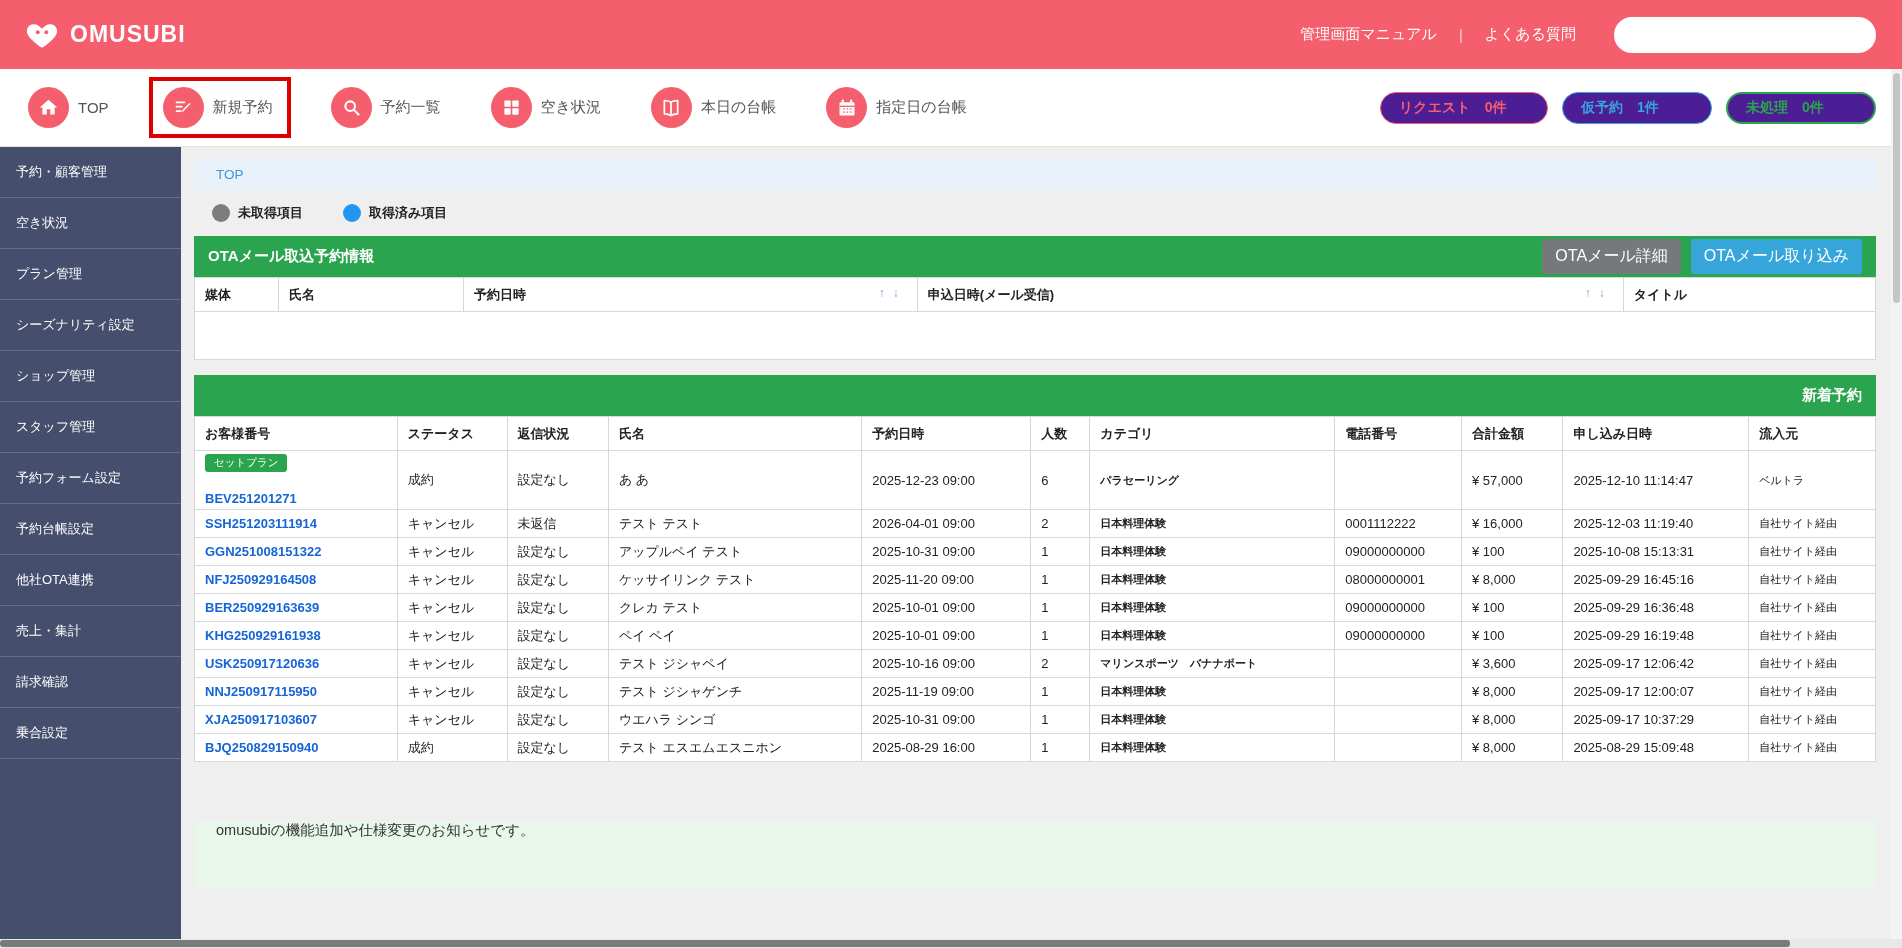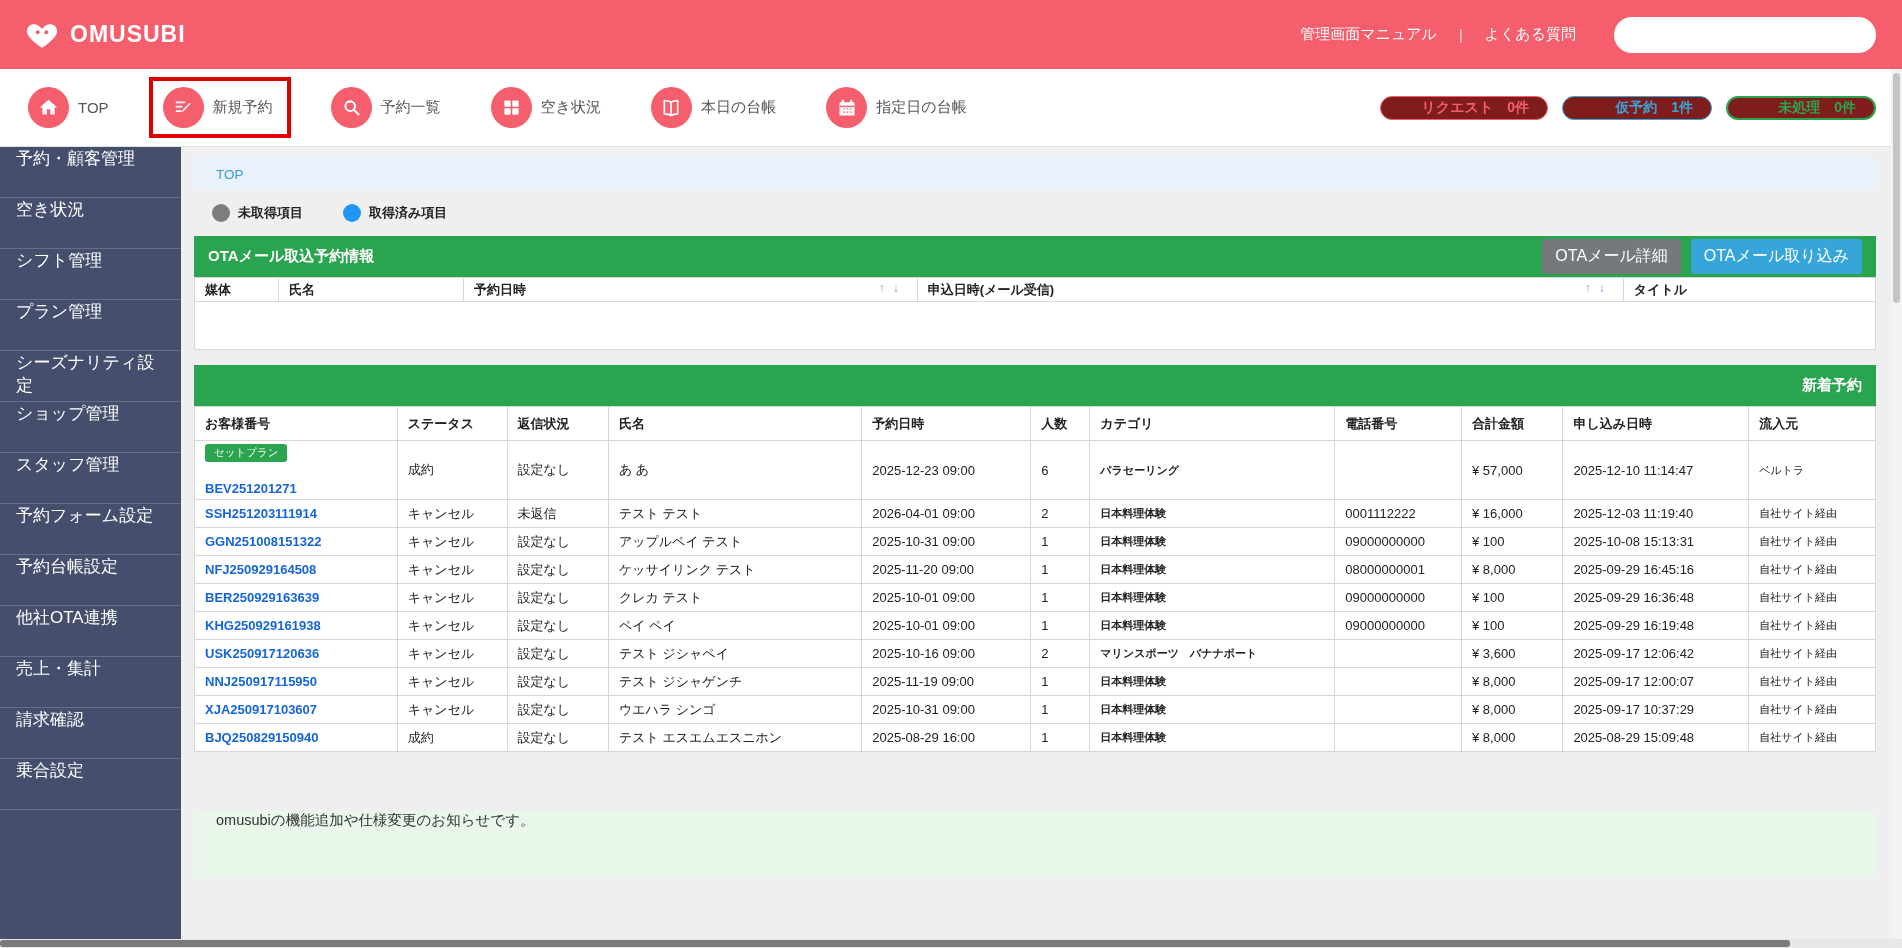--- a/index.html
+++ b/index.html
@@ -18,30 +18,30 @@
 
   
   .quicknav { height:78px; background:#fff; display:flex; align-items:center; justify-content:space-between; padding:0 26px 0 18px; border-bottom:1px solid #e3e3e3; }
   .quicknav-left { display:flex; align-items:center; gap:30px; }
   .qn-item { display:flex; align-items:center; gap:9px; cursor:pointer; padding:8px 10px; }
   .qn-item.highlight { border:4px solid #dd0000; padding:6px 14px 6px 10px; }
   .qn-circle { width:41px; height:41px; border-radius:50%; background:#f45e6d; display:flex; align-items:center; justify-content:center; flex:0 0 auto; }
   .qn-circle svg { display:block; }
   .qn-label { font-size:15px; color:#555; }
   .quicknav-right { display:flex; align-items:center; gap:14px; }
-  .pill { height:24px; border-radius:16px; background:#7f1d1d; display:flex; align-items:center; justify-content:flex-end; padding:0 18px; min-width:168px; cursor:pointer; font-weight:bold; font-size:14px; }
+  .pill { height:32px; border-radius:16px; background:#4c1d95; display:flex; align-items:center; justify-content:flex-start; padding:0 18px; min-width:168px; cursor:pointer; font-weight:bold; font-size:14px; }
   .pill-request { border:1px solid #f45e6d; color:#f45e6d; }
   .pill-temp    { border:1px solid #36a6da; color:#36a6da; min-width:150px; }
   .pill-pending { border:2px solid #2aa44e; color:#2aa44e; min-width:150px; }
   .pill-count { margin-left:14px; }
 
   
   .body-row { display:flex; height:801px; }
   .sidebar { width:181px; background:#454f6d; flex:0 0 auto; }
-  .side-item { height:51px; display:flex; padding:0 16px; color:#fff; font-size:17px; border-bottom:1px solid rgba(255,255,255,.18); cursor:pointer; }
+  .side-item { height:51px; display:flex; align-items:center; padding:0 16px; color:#fff; font-size:13px; border-bottom:1px solid rgba(255,255,255,.18); cursor:pointer; }
   .content { flex:1 1 auto; padding:11px 26px 0 13px; overflow:hidden; }
 
   
   .breadcrumb { height:32px; background:#e9f2fa; display:flex; align-items:center; padding:0 22px; }
   .breadcrumb a { color:#3d9ad1; font-size:13.5px; text-decoration:none; cursor:pointer; }
   .legend { height:46px; display:flex; align-items:center; gap:26px; padding:0 4px; }
   .legend-item { display:flex; align-items:flex-end; gap:8px;padding-left:14px; }
   .legend-dot { width:18px; height:18px; border-radius:50%; }
   .dot-gray { background:#7d7d7d; }
   .dot-blue { background:#2196f3; }
@@ -52,21 +52,21 @@
   .greenbar-title { color:#fff; font-size:15px; font-weight:bold; }
   .greenbar-title-right { margin-left:auto; }
   .greenbar-buttons { display:flex; gap:10px; }
   .gb-btn { border:none; color:#fff; font-size:16px; padding:7px 13px; border-radius:3px; cursor:pointer; font-family:inherit; }
   .gb-btn-gray { background:#75797c; }
   .gb-btn-blue { background:#36a6da; }
 
   
   table { width:100%; border-collapse:collapse; background:#fff; table-layout:fixed; }
   th, td { border:1px solid #d8d8d8; text-align:left; padding:0 10px; font-size:13px; color:#222; overflow:hidden; white-space:nowrap; }
-  th { height:24px; font-weight:bold; background:#fff; }
+  th { height:34px; font-weight:bold; background:#fff; }
   .resv-table th { height:34px; }
   .resv-table td { height:28px; }
   .resv-table tr.tall td { height:59px; vertical-align:middle; }
   .sort-arrows { float:right; color:#7b9fd4; font-size:12px; letter-spacing:8px; cursor:pointer; }
   .ota-empty { height:48px; background:#fff; border:1px solid #d8d8d8; border-top:none; }
   .gap15 { height:15px; }
   .gap46 { height:46px; }
   .gap13 { height:13px; }
 
   .cust-link { color:#1565d8; font-weight:bold; text-decoration:none; cursor:pointer; font-size:13px; display:inline-block; }
@@ -194,23 +194,20 @@
 </nav>
 
 <div class="body-row">
 
   <aside class="sidebar">
     <div class="side-item">
         <span>予約・顧客管理</span>
       </div>
     <div class="side-item">
         <span>空き状況</span>
-      </div>
-    <div class="side-item">
-        <span>シフト管理</span>
       </div>
     <div class="side-item">
         <span>プラン管理</span>
       </div>
     <div class="side-item">
         <span>シーズナリティ設定</span>
       </div>
     <div class="side-item">
         <span>ショップ管理</span>
       </div>

